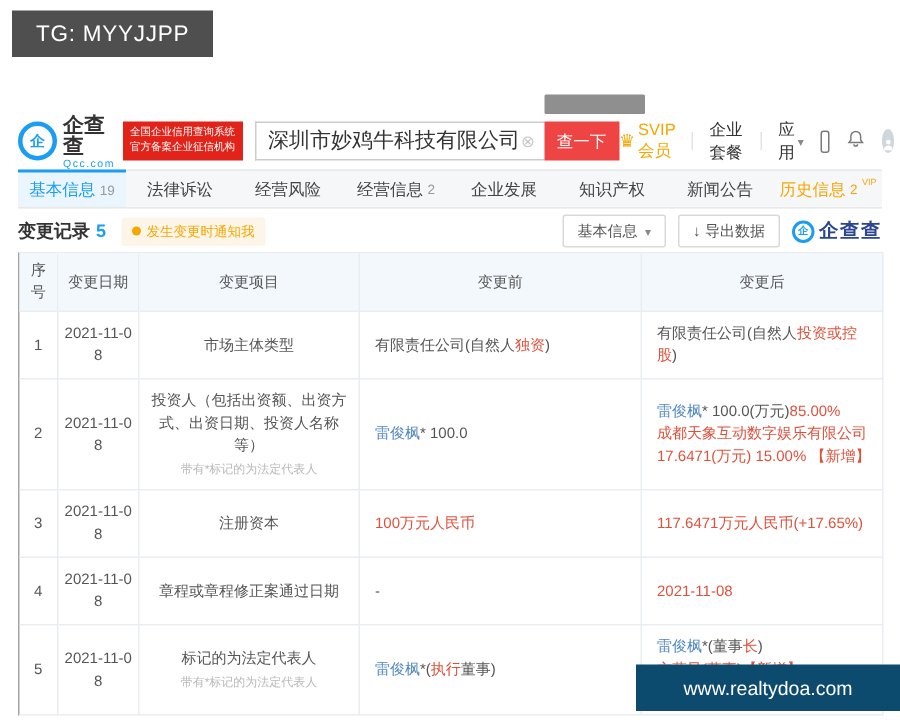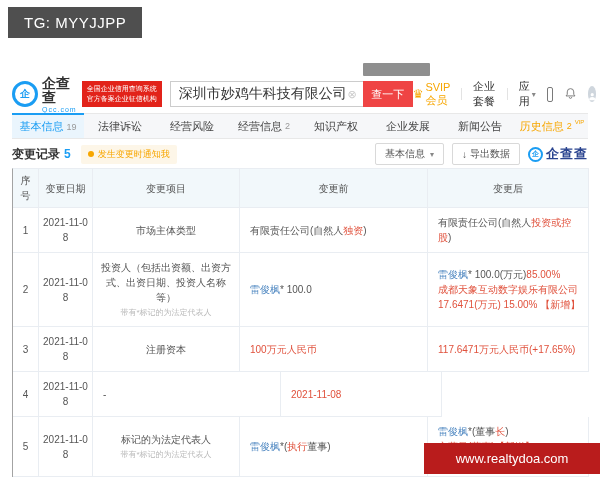--- a/index.html
+++ b/index.html
@@ -1,21 +1,21 @@
 <!DOCTYPE html>
 <html><head>
 <meta charset="utf-8">
 <style>
   html,body{margin:0;padding:0;}
   body{width:600px;height:480px;background:#fff;font-family:"Liberation Sans",sans-serif;position:relative;overflow:hidden;}
   .stage{position:absolute;left:0;top:0;width:600px;height:480px;background:#fff;}
 
   
   .tg-banner{position:absolute;left:8px;top:7px;background:#4f4f4f;color:#fff;font-size:15px;padding:7px 16px;letter-spacing:.5px;}
-  .bottom-banner{position:absolute;right:0;top:443px;width:176px;height:31px;background:#b91c1c;color:#fff;font-size:13px;display:flex;align-items:center;justify-content:center;}
+  .bottom-banner{position:absolute;right:0;top:443px;width:176px;height:31px;background:#0c4a6e;color:#fff;font-size:13px;display:flex;align-items:center;justify-content:center;}
 
   
   .site-header{position:absolute;left:12px;top:76px;right:12px;height:36px;display:flex;align-items:center;}
   .logo-icon{width:26px;height:26px;border:3px solid #1a9df3;border-radius:50%;display:flex;align-items:center;justify-content:center;box-sizing:border-box;color:#1a9df3;font-size:10px;font-weight:bold;flex:0 0 auto;}
   .brand-block{margin-left:4px;line-height:1;}
   .brand-name{font-size:14px;font-weight:bold;color:#333;}
   .brand-domain{font-size:7px;color:#1a9df3;letter-spacing:1px;margin-top:2px;}
   .cert-badge{margin-left:5px;background:#e2231a;color:#fff;font-size:7px;line-height:1.45;padding:3px 5px;white-space:nowrap;}
   .search-wrap{margin-left:8px;display:flex;align-items:center;position:relative;}
   .search-input{width:168px;height:24px;border:1px solid #ccc;border-right:none;font-size:14px;color:#333;padding:0 16px 0 8px;box-sizing:content-box;outline:none;font-family:"Liberation Sans",sans-serif;}
@@ -129,24 +129,24 @@
         <span>法律诉讼</span>
       </div>
       <div class="tab">
         <span>经营风险</span>
       </div>
       <div class="tab">
         <span>经营信息</span>
         <span class="cnt">2</span>
       </div>
       <div class="tab">
+        <span>企业发展</span>
+      </div>
+      <div class="tab">
         <span>知识产权</span>
-      </div>
-      <div class="tab">
-        <span>企业发展</span>
       </div>
       <div class="tab">
         <span>新闻公告</span>
       </div>
       <div class="tab vip-tab">
         <span>历史信息</span>
         <span class="cnt">2</span>
         <span class="vip-sup">VIP</span>
       </div>
     </div>
@@ -233,20 +233,23 @@
         </div>
         <div class="tcell c4">
           <div>
             <div class="cell-line"><span class="c-red">117.6471万元人民币(+17.65%)</span></div>
           </div>
         </div>
       </div>
       <div class="trow">
         <div class="tcell c0">4</div>
         <div class="tcell c1">2021-11-08</div>
+        <div class="tcell c2">
+          <div>章程或章程修正案通过日期</div>
+        </div>
         <div class="tcell c3">
           <div>
             <div class="cell-line"><span class="c-dark">-</span></div>
           </div>
         </div>
         <div class="tcell c4">
           <div>
             <div class="cell-line"><span class="c-red">2021-11-08</span></div>
           </div>
         </div>

